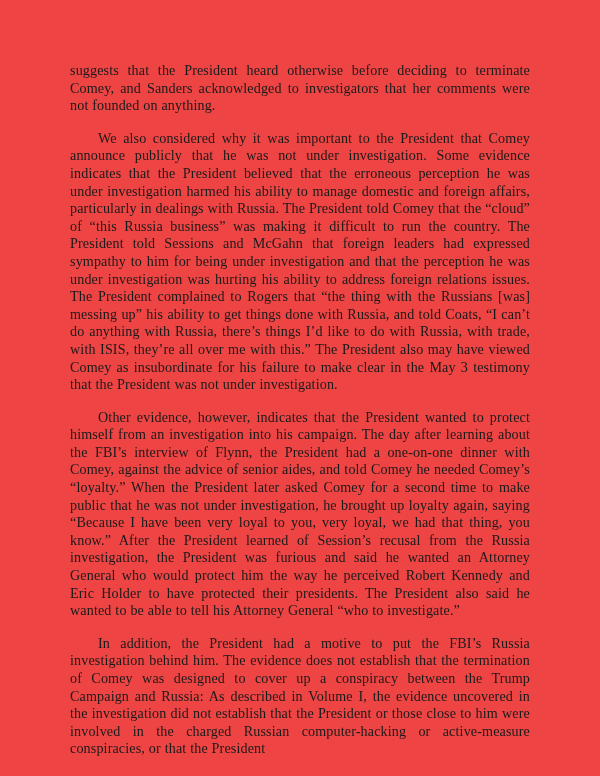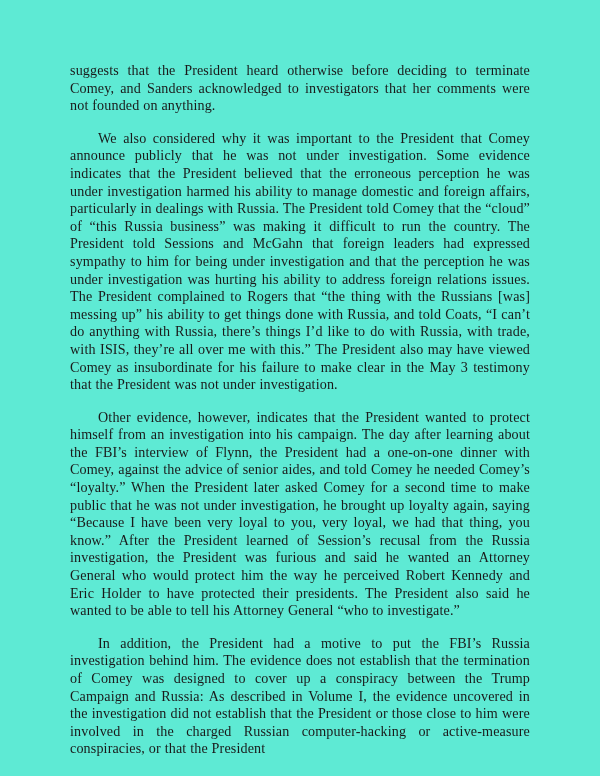--- a/index.html
+++ b/index.html
@@ -11,21 +11,21 @@
     width: 600px;
     height: 776px;
     overflow: hidden;
     font-family: "Liberation Serif", "DejaVu Serif", serif;
     color: #1a1a1a;
   }
   .page {
     position: relative;
     width: 600px;
     height: 776px;
-    background: #5eead4;
+    background: #ef4444;
     box-sizing: border-box;
   }
   .text-column {
     position: absolute;
     left: 70px;
     top: 62px;
     width: 460px;
   }
   .para {
     margin: 0 0 15px 0;

